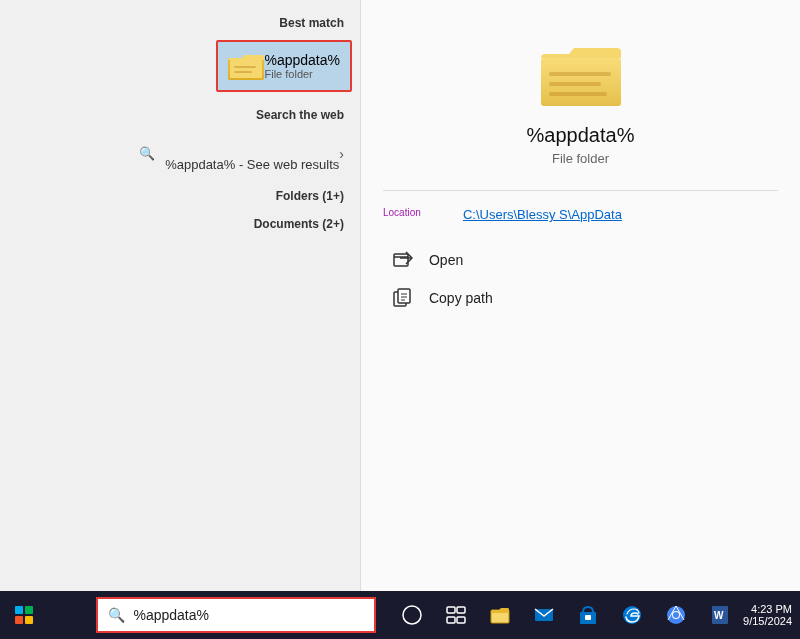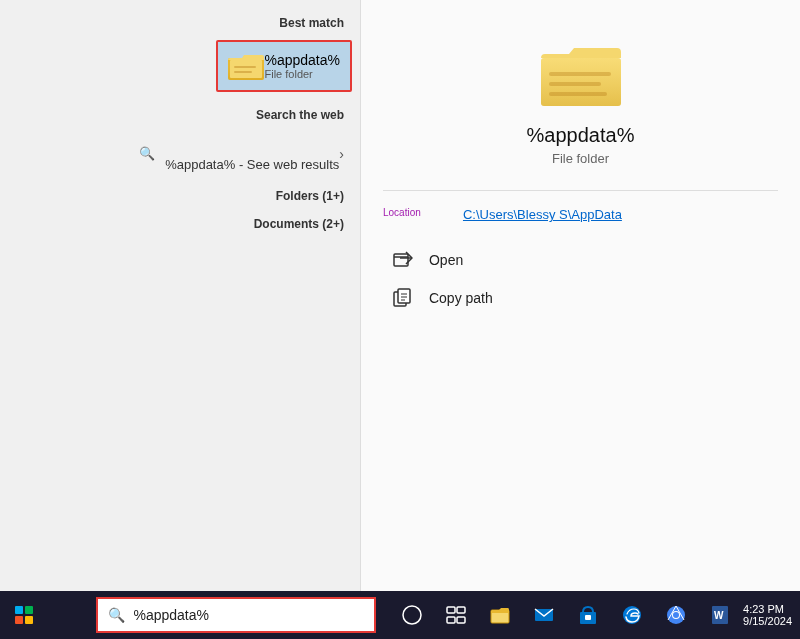--- a/index.html
+++ b/index.html
@@ -273,20 +273,21 @@
       margin-left: auto;
       display: flex;
       align-items: center;
       padding-right: 8px;
       gap: 6px;
     }
 
     .tray-time {
       color: white;
       font-size: 11px;
+      text-align: right;
     }
 
     
     .folder-svg-small {
       width: 36px;
       height: 32px;
     }
   </style>
 </head>
 <body>

